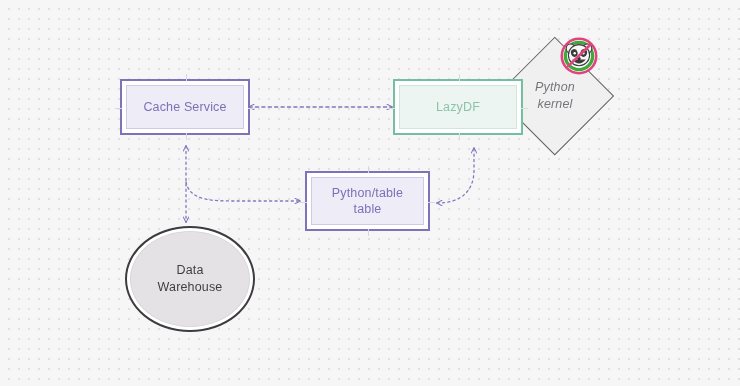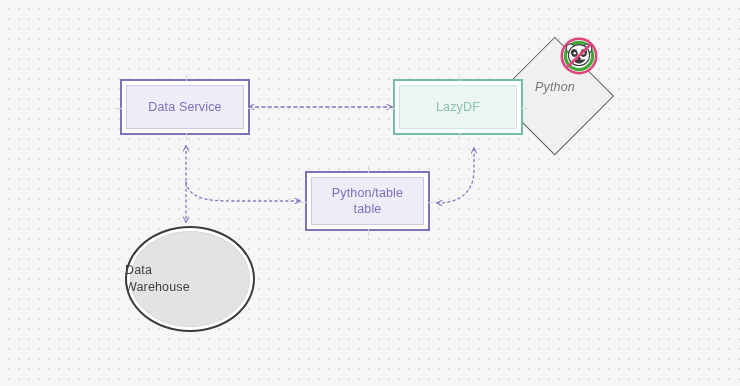--- a/index.html
+++ b/index.html
@@ -150,20 +150,21 @@
     border: 1px solid #d8d6d9;
     border-radius: 50%;
     background: #e4e2e4;
   }
   #data-warehouse .dw-label {
     position: absolute;
     left: 0;
     top: 50%;
     width: 130px;
     margin-top: -17px;
+    text-align: center;
     font-size: 12.5px;
     line-height: 1.34;
     color: #3f3f42;
     letter-spacing: 0.15px;
   }
 
   .lbl-line { display: block; }
 </style>
 </head>
 <body>
@@ -198,20 +199,21 @@
       LazyDF (curved) --&gt;
     <g>
       <path d="M 437 203 C 460 203, 474 192, 474 170 L 474 148" fill="none" stroke="#8077be" stroke-width="1.3" stroke-dasharray="2.1 3.3" stroke-linecap="round" marker-start="url(#arrow-start)" marker-end="url(#arrow-end)"></path>
     </g>
   </svg>
 
   <div id="python-kernel">
     <div class="diamond"></div>
     <div class="kernel-label">
       <span class="lbl-line">Python</span>
+      <span class="lbl-line">kernel</span>
     </div>
   </div>
 
   <div id="pandas-badge">
     <svg width="38" height="38" viewBox="0 0 38 38">
       <circle cx="19" cy="19" r="17.2" fill="#ffffff" stroke="#e0447e" stroke-width="2.6"></circle>
       <circle cx="19" cy="19" r="13.6" fill="#ffffff" stroke="#41a93b" stroke-width="3.4"></circle>
 
       <circle cx="10.6" cy="11.4" r="4.4" fill="#f2f2f2" stroke="#3b3b3b" stroke-width="1.1"></circle>
       <circle cx="27.4" cy="11.4" r="4.4" fill="#f2f2f2" stroke="#3b3b3b" stroke-width="1.1"></circle>
@@ -224,21 +226,21 @@
       <circle cx="23.3" cy="16.2" r="1.25" fill="#ffffff"></circle>
 
       <path d="M 12.2 22.6 Q 19 30.4 25.8 22.6 Z" fill="#3b3b3b"></path>
       <circle cx="19" cy="21.6" r="1.7" fill="#2e2e2e"></circle>
 
       <line x1="8.2" y1="29.1" x2="29.8" y2="8.2" stroke="#e0447e" stroke-width="2.6" stroke-linecap="round"></line>
     </svg>
   </div>
 
   <div class="node-rect node-purple" style="left:120px; top:79px; width:130px; height:56px;">
-    <div class="inner">Data Service</div>
+    <div class="inner">Cache Service</div>
     <span class="port h" style="left:-7px; top:27px;"></span>
     <span class="port h" style="right:-7px; top:27px;"></span>
     <span class="port v" style="left:64px; top:-7px;"></span>
     <span class="port v" style="left:64px; bottom:-7px;"></span>
   </div>
 
   <div class="node-rect node-teal" style="left:393px; top:79px; width:130px; height:56px;">
     <div class="inner">LazyDF</div>
     <span class="port h teal" style="left:-7px; top:27px;"></span>
     <span class="port h teal" style="right:-7px; top:27px;"></span>

